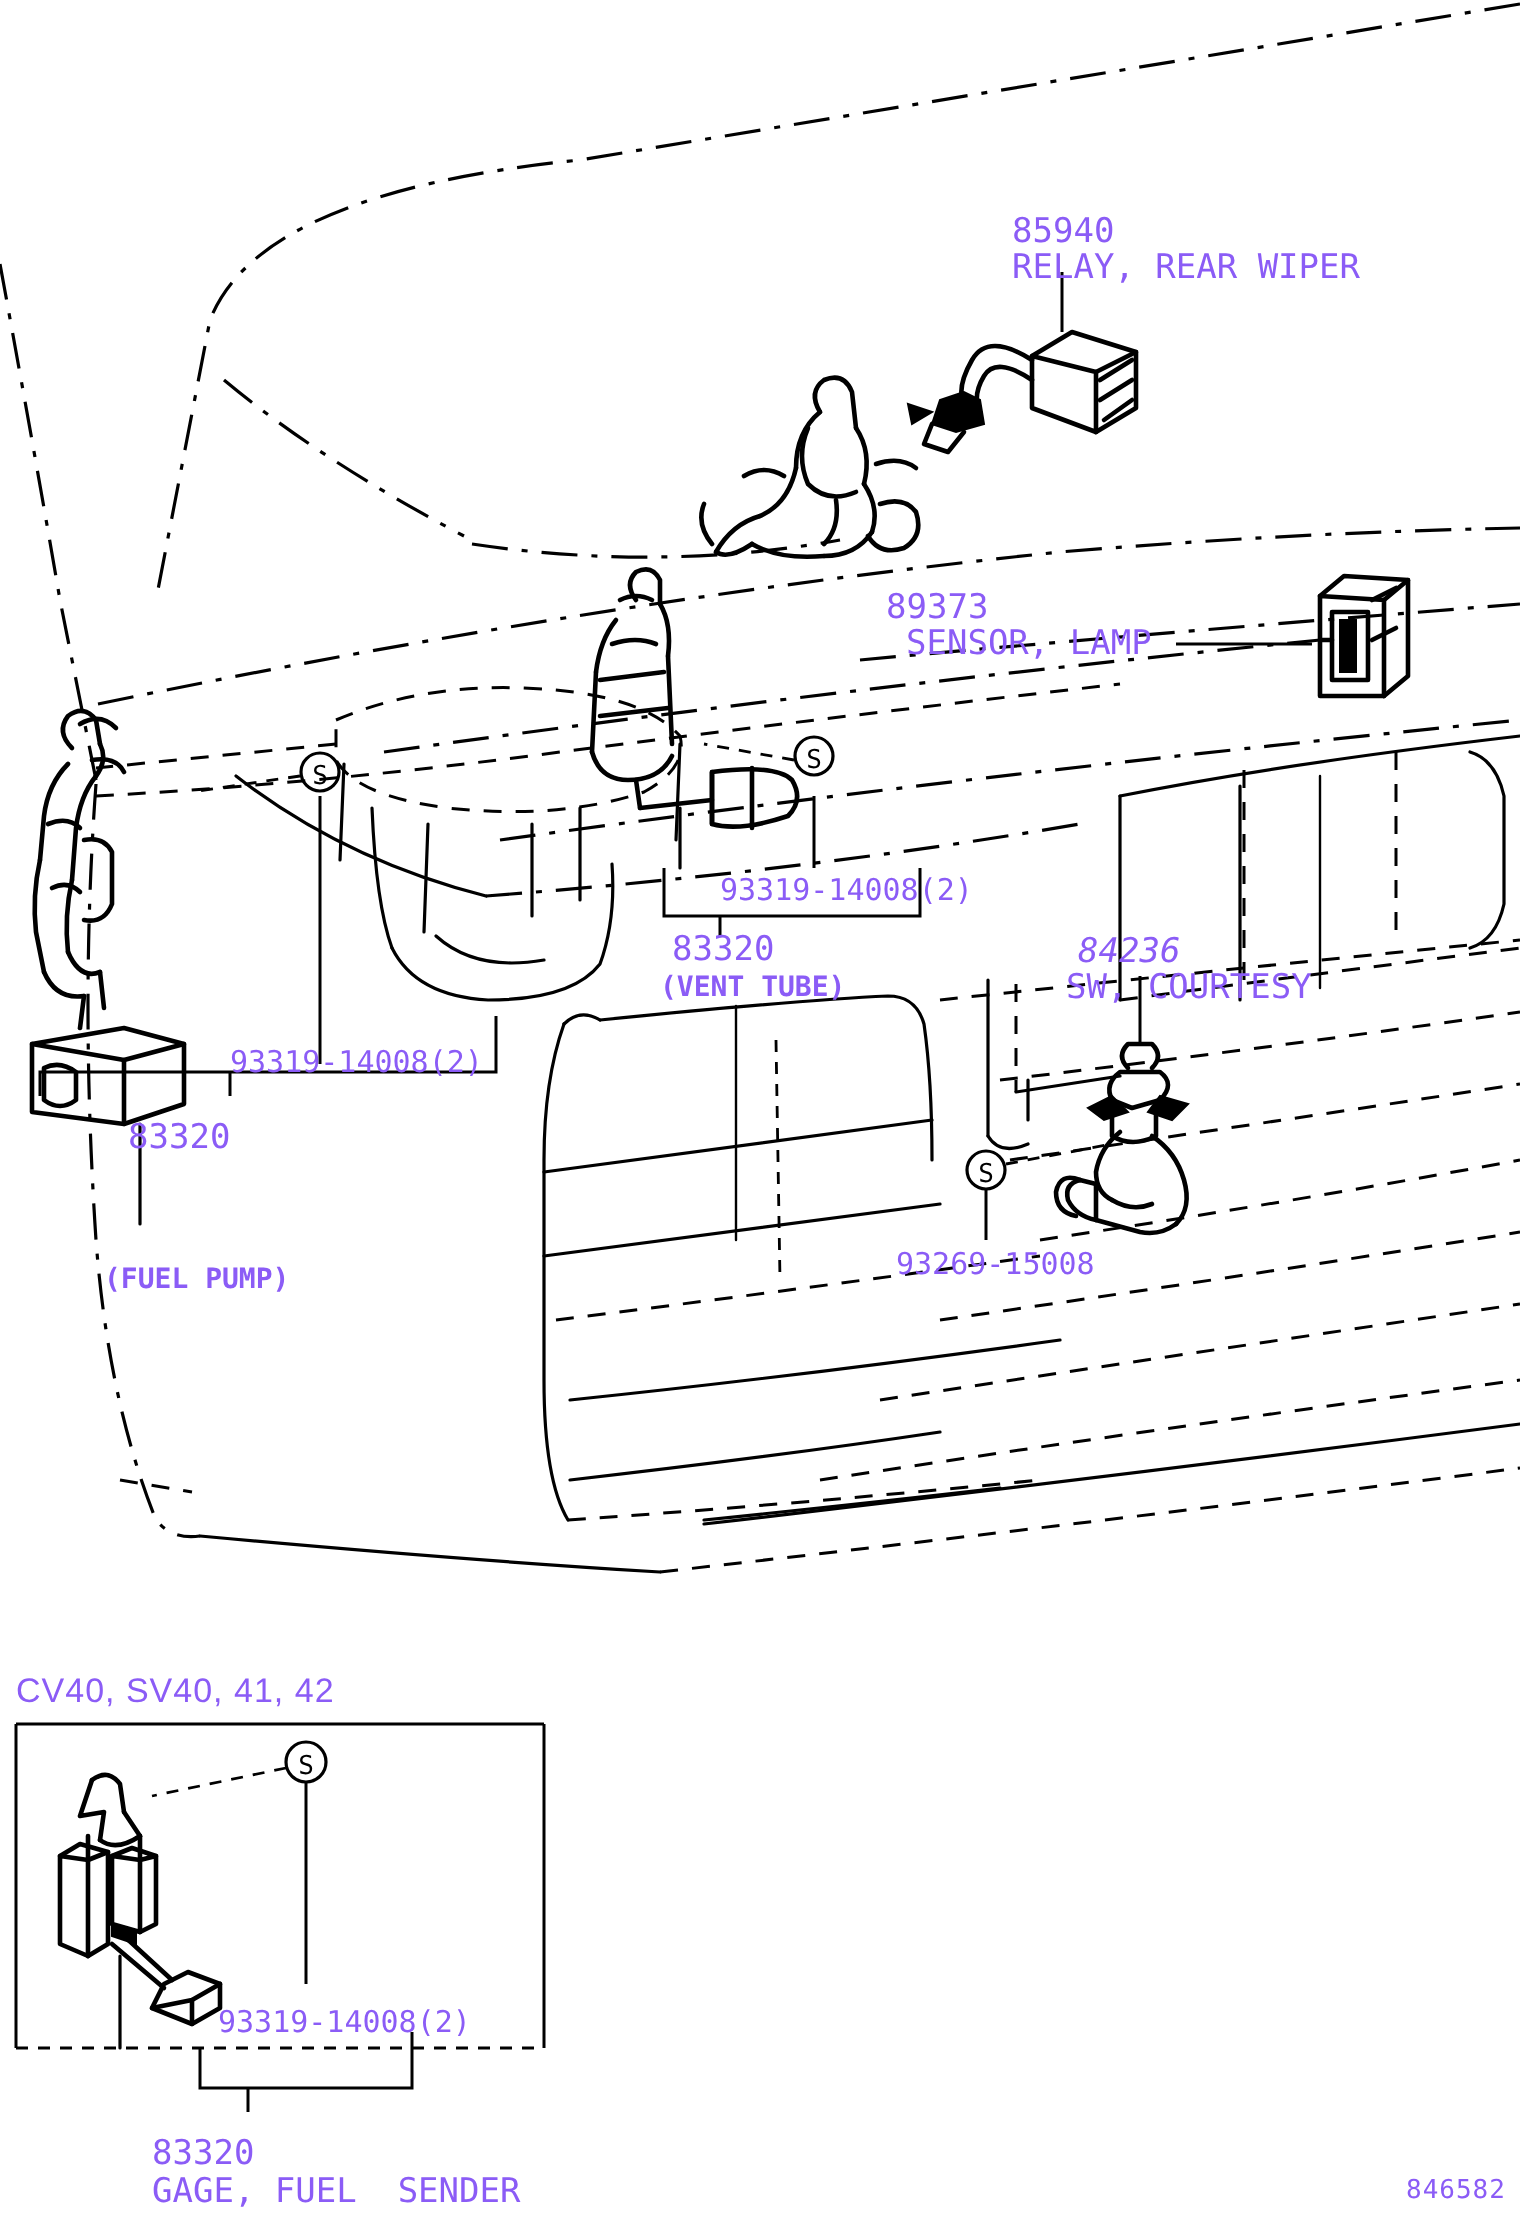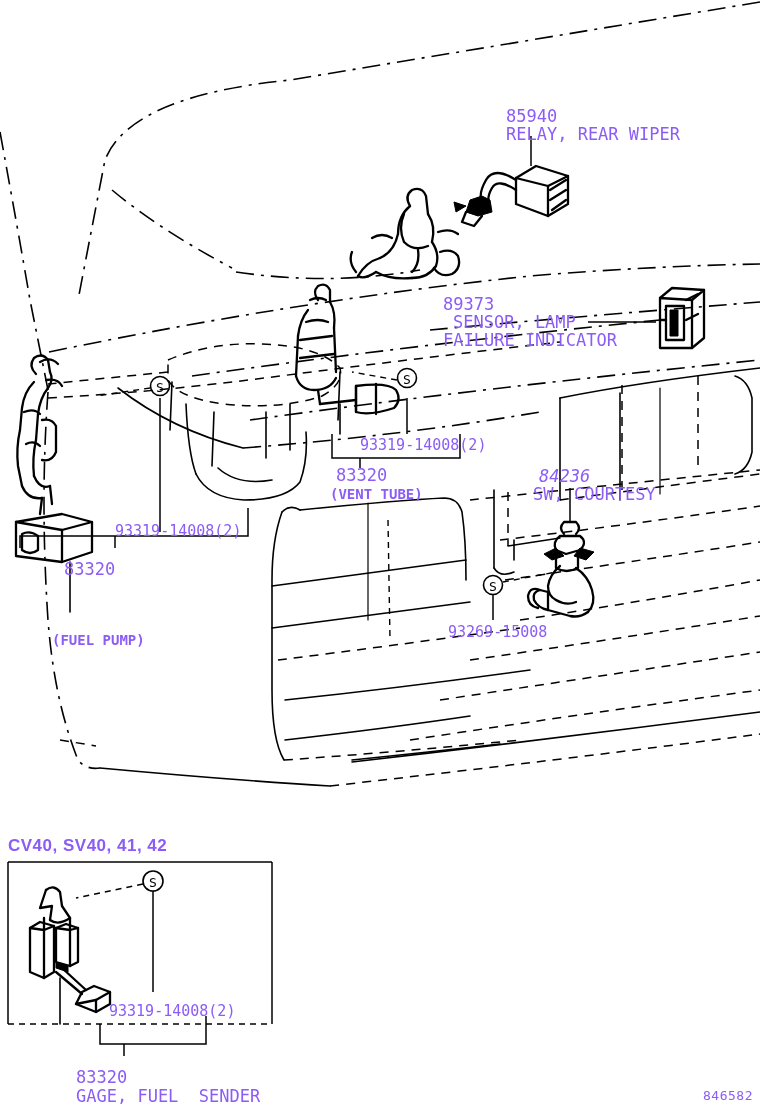--- a/index.html
+++ b/index.html
@@ -42,21 +42,21 @@
     font-size: 14px;
     font-weight: bold;
   }
   .lbl-bolt {
     font-size: 15px;
     text-align: center;
   }
   .lbl-variant {
     font-size: 17px;
     font-family: "Liberation Sans", sans-serif;
-    font-weight: bold;
+    font-weight: normal;
     letter-spacing: 0.5px;
     text-align: right;
   }
   .lbl-figid {
     font-size: 13px;
     letter-spacing: 0.5px;
   }
   svg text {
     font-family: "DejaVu Sans Mono", monospace;
   }
@@ -353,21 +353,20 @@
       <path class="lead" d="M124 1044 L 124 1056"></path>
     </g>
 
   </svg>
 
   <div class="lbl lbl-num" style="left:506px; top:106px;">85940</div>
   <div class="lbl lbl-name" style="left:506px; top:124px;">RELAY, REAR WIPER</div>
 
   <div class="lbl lbl-num" style="left:443px; top:294px;">89373</div>
   <div class="lbl lbl-name" style="left:429px; top:312px;margin-left:24px;">SENSOR, LAMP</div>
-  <div class="lbl lbl-name" style="left:443px; top:330px;">FAILURE INDICATOR</div>
 
   <div class="lbl lbl-num" style="left:539px; top:466px;font-style:italic;">84236</div>
   <div class="lbl lbl-name" style="left:533px; top:484px;">SW, COURTESY</div>
 
   <div class="lbl lbl-num" style="left:64px; top:559px;">83320</div>
   <div class="lbl lbl-sub" style="left:52px; top:600px;margin-top:32px;">(FUEL PUMP)</div>
 
   <div class="lbl lbl-num" style="left:336px; top:465px;">83320</div>
   <div class="lbl lbl-sub" style="left:330px; top:486px;">(VENT TUBE)</div>
 

